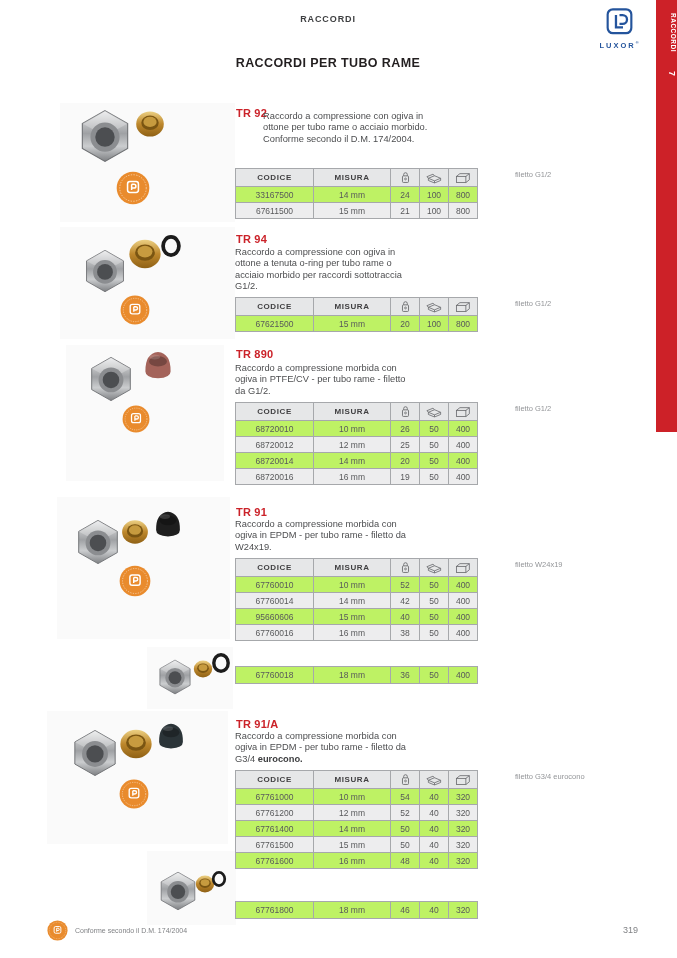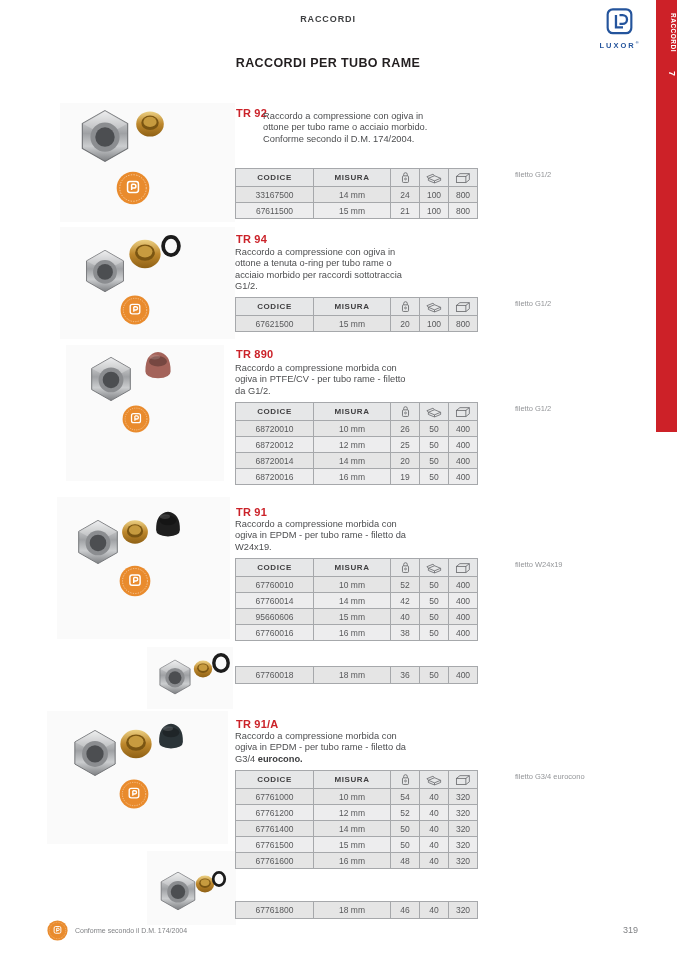--- a/index.html
+++ b/index.html
@@ -26,21 +26,21 @@
   .tab .t2{top:66px;height:16px;font-size:9px;}
 
   
   .sec{position:absolute;left:235px;width:442px;}
   .sec-title{position:absolute;top:0;left:1px;font-size:11px;font-weight:bold;color:#cb2229;letter-spacing:.2px;}
   .sec-desc{position:absolute;left:0;width:176px;font-size:9.3px;line-height:11.3px;color:#4d4e50;}
   .sec-desc b{color:#3c3d3f;}
   .filetto{position:absolute;left:280px;font-size:7.5px;color:#939598;}
 
   table.ptable{position:absolute;left:0;border-collapse:collapse;table-layout:fixed;width:241px;
-               font-size:8.5px;color:#58595b;text-align:center;background:#e5e5e5;}
+               font-size:8.5px;color:#58595b;text-align:center;background:#bef264;}
   .ptable col.c1{width:78px;} .ptable col.c2{width:77px;} .ptable col.c3{width:29px;}
   .ptable th,.ptable td{border:1px solid #a6a8ab;padding:0;overflow:hidden;}
   .ptable thead th{background:#e6e7e8;height:17px;font-size:8px;font-weight:bold;
                    letter-spacing:.6px;color:#414042;}
   .ptable td{height:15px;}
   .ptable tbody tr:nth-child(even) td{background:#ededee;}
   .ptable.extra td{height:16px;}
   .hicon{vertical-align:middle;}
 
   

